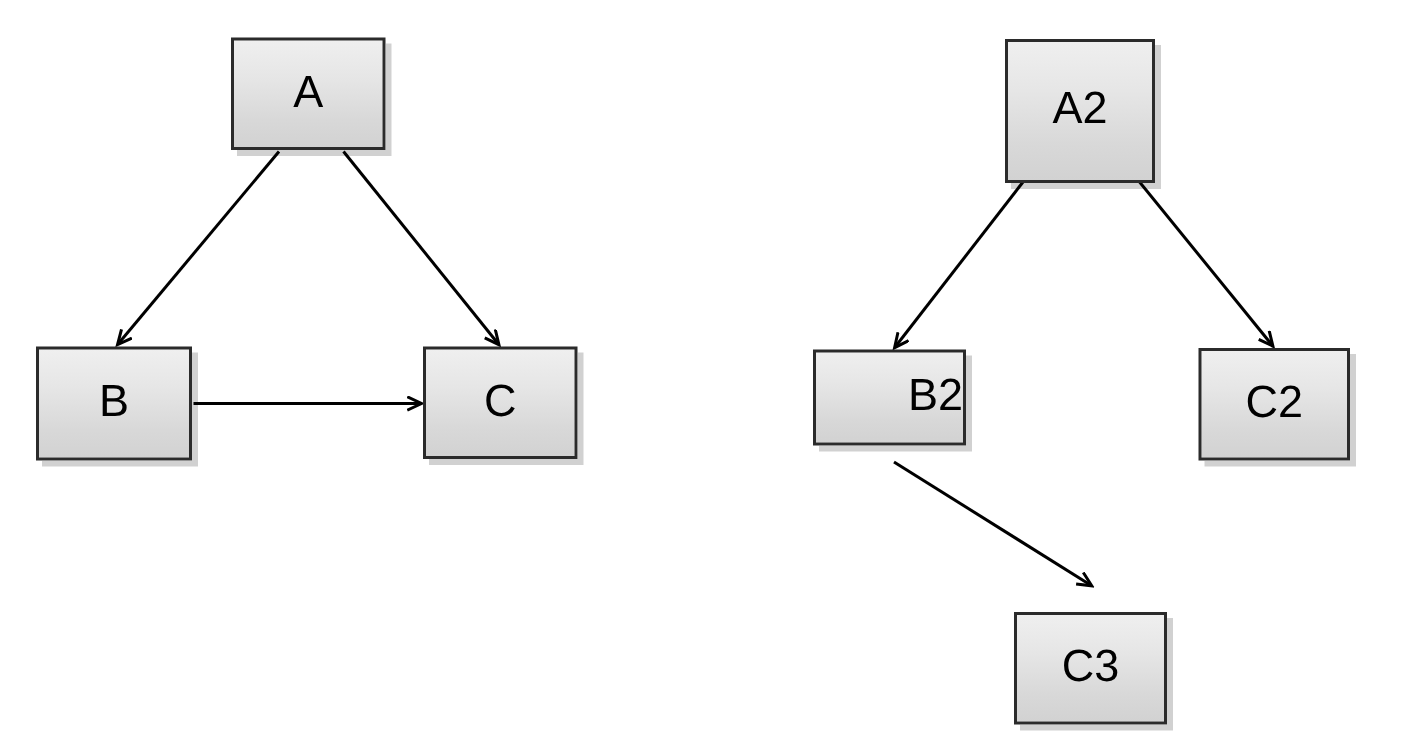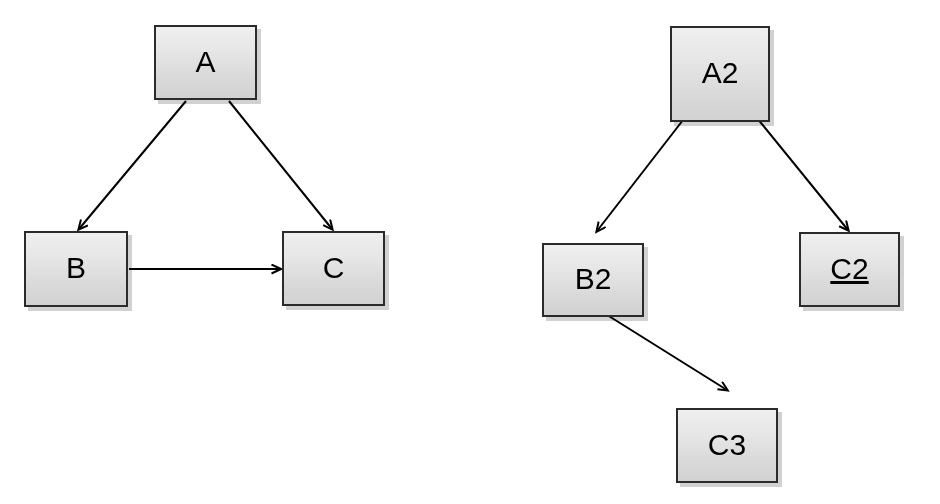--- a/index.html
+++ b/index.html
@@ -79,24 +79,24 @@
         <span class="node-label">B</span>
       </div>
       <div class="node" style="left: 282px; top: 231px; width: 103px; height: 75px;">
         <span class="node-label">C</span>
       </div>
     </div>
   <div id="nodes-right">
       <div class="node" style="left: 670px; top: 26px; width: 100px; height: 96px;">
         <span class="node-label">A2</span>
       </div>
-      <div class="node" style="left: 542px; top: 243px; width: 102px; height: 74px;">
+      <div class="node" style="left: 542px; top: 233px; width: 102px; height: 64px; justify-content: flex-end;">
         <span class="node-label">B2</span>
       </div>
-      <div class="node" style="left: 799px; top: 232px; width: 101px; height: 75px; text-decoration: underline;">
+      <div class="node" style="left: 799px; top: 232px; width: 101px; height: 75px;">
         <span class="node-label">C2</span>
       </div>
       <div class="node" style="left: 676px; top: 408px; width: 102px; height: 75px;">
         <span class="node-label">C3</span>
       </div>
     </div>
 
 </div>
 
 </body></html>

